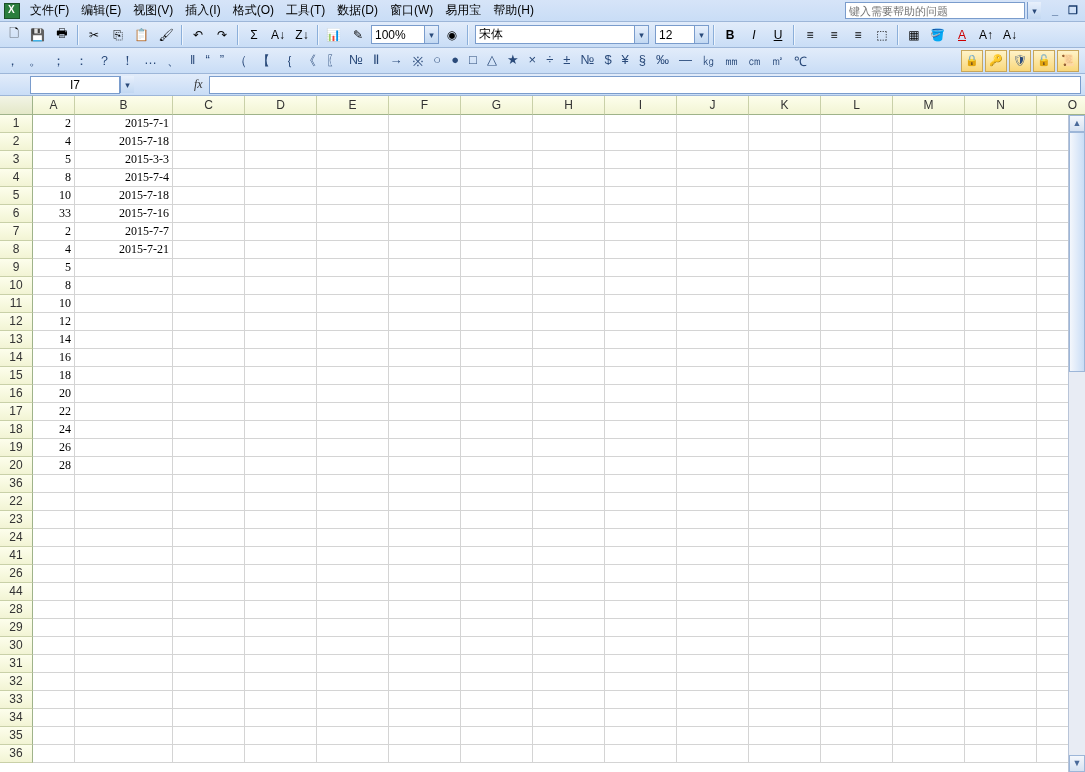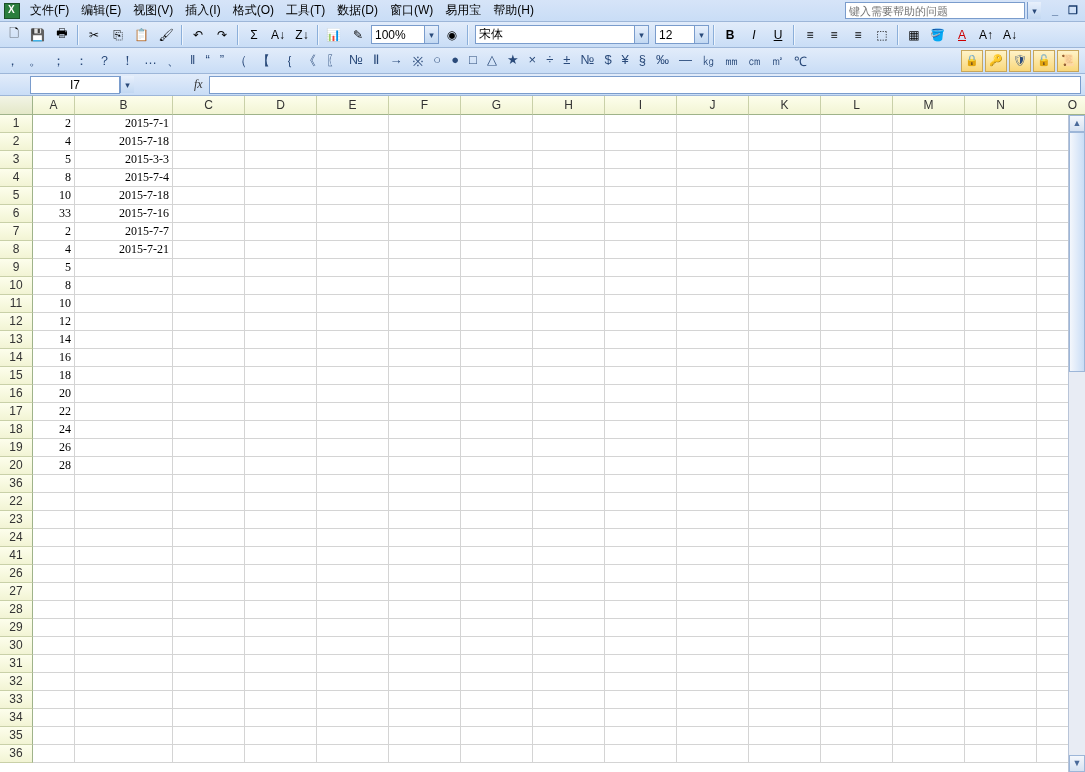--- a/index.html
+++ b/index.html
@@ -280,21 +280,21 @@
       <div class="row-h">17</div>
       <div class="row-h">18</div>
       <div class="row-h">19</div>
       <div class="row-h">20</div>
       <div class="row-h">36</div>
       <div class="row-h">22</div>
       <div class="row-h">23</div>
       <div class="row-h">24</div>
       <div class="row-h">41</div>
       <div class="row-h">26</div>
-      <div class="row-h">27</div>
+      <div class="row-h">44</div>
       <div class="row-h">28</div>
       <div class="row-h">29</div>
       <div class="row-h">30</div>
       <div class="row-h">31</div>
       <div class="row-h">32</div>
       <div class="row-h">33</div>
       <div class="row-h">34</div>
       <div class="row-h">35</div>
       <div class="row-h">36</div>
     </div>

